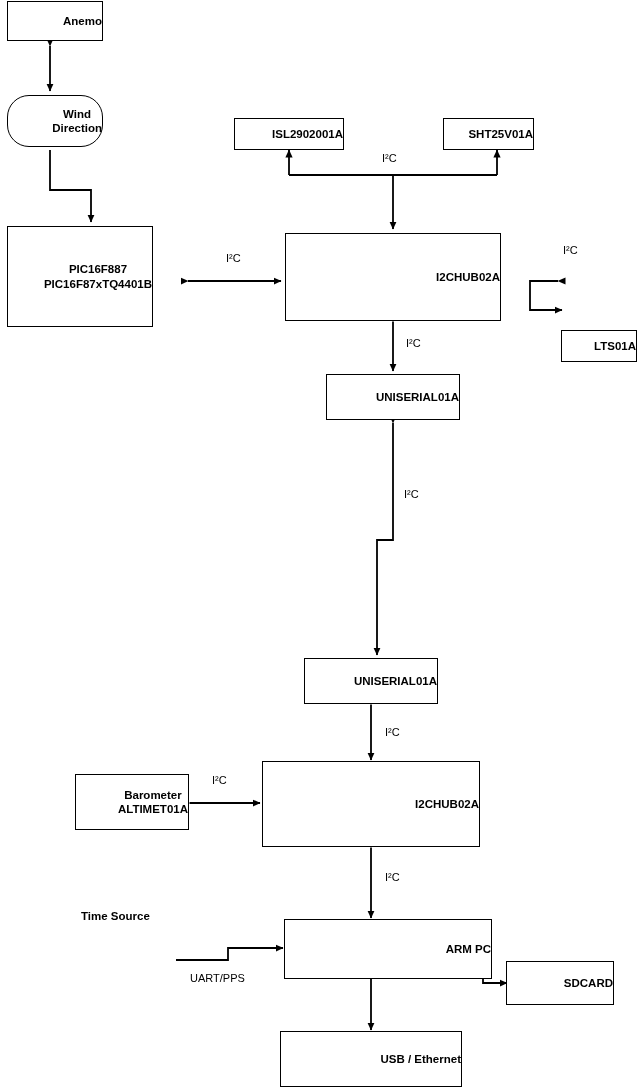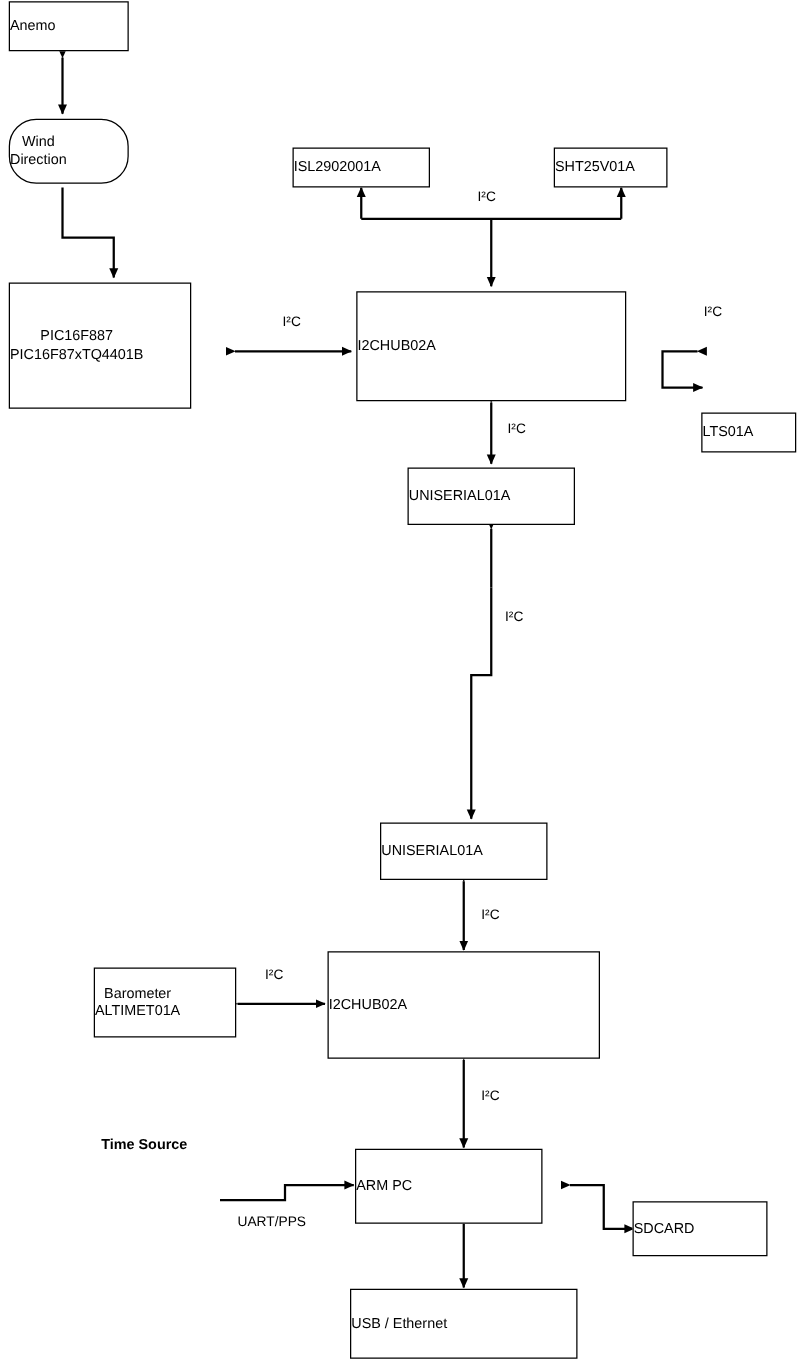--- a/index.html
+++ b/index.html
@@ -15,26 +15,27 @@
     font-family: "Liberation Sans", sans-serif;
     overflow: hidden;
   }
   .node {
     position: absolute;
     box-sizing: border-box;
     border: 1.6px solid #000000;
     background: #ffffff;
     display: flex;
     align-items: center;
-    justify-content: flex-start;
+    justify-content: flex-end;
     text-align: center;
     font-size: 11.5px;
     color: #000000;
     line-height: 1.25;
     z-index: 3;
+    font-weight: bold;
   }
   .node span { display: block; white-space: pre-line; }
   .edge-label {
     position: absolute;
     font-size: 11px;
     color: #000000;
     z-index: 4;
     background: transparent;
     white-space: nowrap;
   }
@@ -140,21 +141,21 @@
   <div class="node" style="left:262px; top:761px; width:218px; height:86px;">
     <span>I2CHUB02A</span>
   </div>
 
   <div class="node" style="left:75px; top:774px; width:114px; height:56px;">
     <span>Barometer
 ALTIMET01A</span>
   </div>
 
 
-  <div class="node" style="left:284px; top:919px; width:150px; height:60px;">
+  <div class="node" style="left:284px; top:919px; width:208px; height:60px;">
     <span>ARM PC</span>
   </div>
 
   <div class="node" style="left:506px; top:961px; width:108px; height:44px;">
     <span>SDCARD</span>
   </div>
 
   <div class="node" style="left:280px; top:1031px; width:182px; height:56px;">
     <span>USB / Ethernet</span>
   </div>

